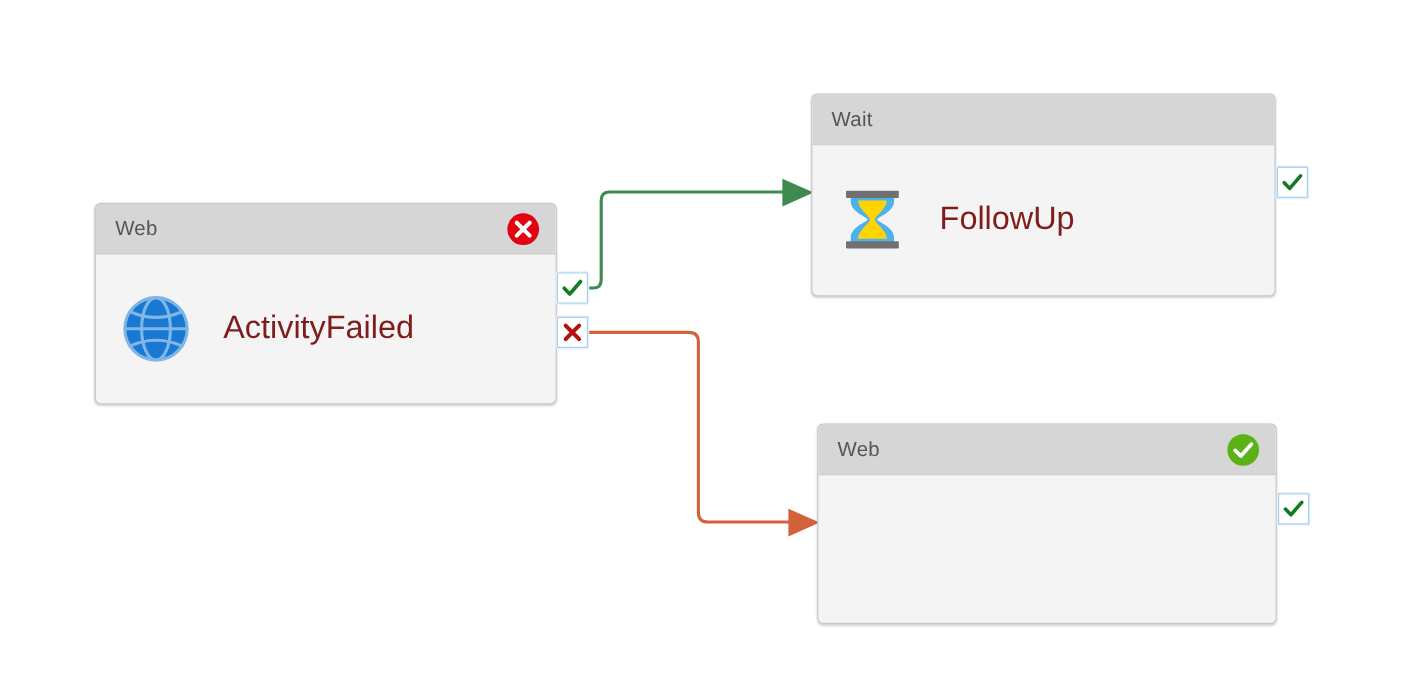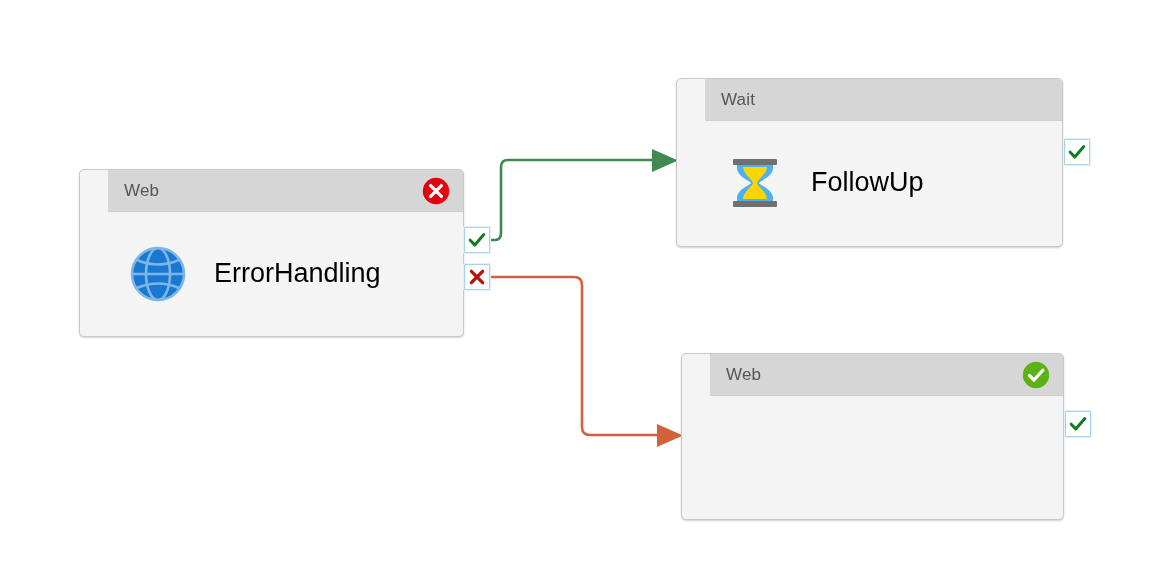--- a/index.html
+++ b/index.html
@@ -12,21 +12,20 @@
   #wires{position:absolute;left:0;top:0;width:1172px;height:574px;pointer-events:none;}
 
   .node{
     position:absolute;
     background:#f4f4f4;
     border:1px solid #c9c9c9;
     border-radius:5px;
     box-shadow:0 1px 2px rgba(0,0,0,.18);
     box-sizing:border-box;
     overflow:hidden;
-    padding-left:28px;
   }
   .node-header{
     position:relative;
     height:42px;
     background:#d6d6d6;
     border-bottom:1px solid #cfcfcf;
     display:flex;align-items:center;
     padding:0 12px 0 16px;
     box-sizing:border-box;
   }
@@ -38,21 +37,21 @@
     width:30px;height:30px;
   }
   .node-body{
     display:flex;align-items:center;
     padding:0 16px 0 20px;
     height:calc(100% - 43px);
     box-sizing:border-box;
   }
   .node-icon{width:60px;height:60px;flex:0 0 60px;display:block;}
   .node-label{
-    margin-left:26px;font-size:27px;color:#000000;line-height:1.1;
+    margin-left:26px;font-size:27px;color:#7f1d1d;line-height:1.1;
     white-space:nowrap;
   }
 
   
   .handle{
     position:absolute;
     width:26px;height:26px;
     background:#ffffff;
     border:1px solid #a8d0ef;
     box-shadow:0 0 0 1px #e4f0fa;
@@ -106,21 +105,21 @@
           <circle cx="30" cy="30" r="26" fill="#1878d2"></circle>
           <g fill="none" stroke="#7fb6e8" stroke-width="2.6">
             <ellipse cx="30" cy="30" rx="26" ry="26"></ellipse>
             <ellipse cx="30" cy="30" rx="12" ry="26"></ellipse>
             <line x1="4" y1="30" x2="56" y2="30"></line>
             <path d="M9 16 Q30 25 51 16"></path>
             <path d="M9 44 Q30 35 51 44"></path>
           </g>
         </svg>
       </span>
-      <span class="node-label">ErrorHandling</span>
+      <span class="node-label">ActivityFailed</span>
     </div>
   </div>
 
   <div class="handle" id="handle-success-activityfailed">
     <svg viewBox="0 0 20 20" xmlns="http://www.w3.org/2000/svg">
       <path d="M3.2 10.2 L7.8 15 L16.8 4.6" fill="none" stroke="#127a22" stroke-width="3" stroke-linecap="round" stroke-linejoin="round"></path>
     </svg>
   </div>
   <div class="handle" id="handle-failure-activityfailed">
     <svg viewBox="0 0 20 20" xmlns="http://www.w3.org/2000/svg">

